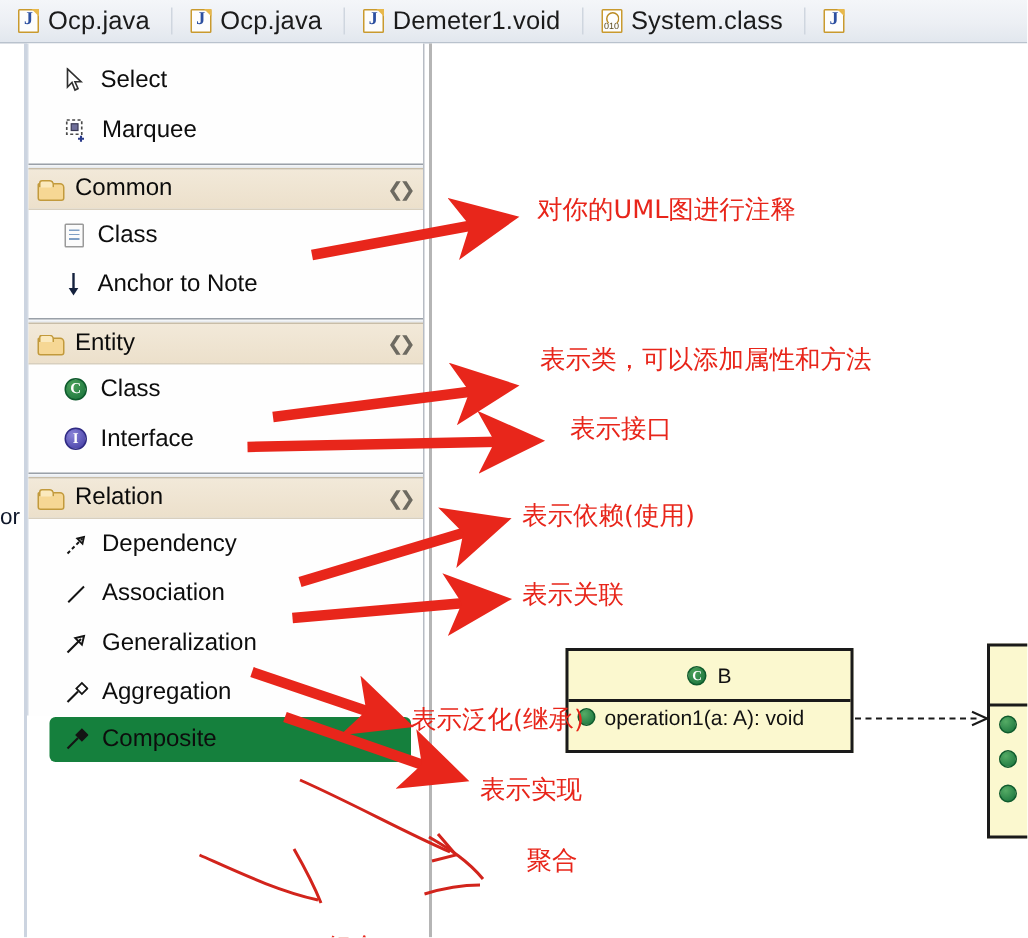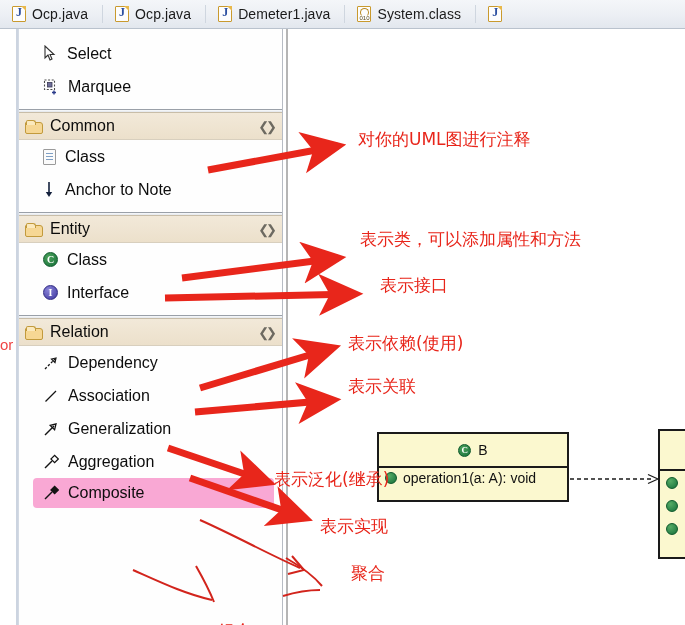--- a/index.html
+++ b/index.html
@@ -20,21 +20,21 @@
   
   #tabbar {
     position: absolute; left: 0; top: 0; width: 685px; height: 29px;
     background: linear-gradient(to bottom, #f4f6f9 0%, #eceff4 55%, #e2e7ee 100%);
     border-bottom: 1px solid #b9c2cd;
     display: flex; align-items: center;
   }
   .tab {
     display: flex; align-items: center; gap: 6px;
     height: 29px; padding: 0 14px 0 12px;
-    font-size: 14px; color: #1b1b1b;
+    font-size: 17px; color: #1b1b1b;
     white-space: nowrap;
   }
   .tab-sep { width: 1px; height: 18px; background: #cfd6df; }
   .tab .tlabel { letter-spacing: .1px; }
 
   
   .ico-java {
     position: relative; width: 14px; height: 16px; flex: 0 0 14px;
     background: #fdfdfd;
     border: 1px solid #c99a2e;
@@ -65,32 +65,32 @@
   .ico-class::after {
     content: ""; position: absolute; left: 2px; top: 1px;
     width: 7px; height: 7px;
     border: 1.5px solid #b98a22; border-radius: 50%;
     border-bottom-color: transparent;
   }
 
   
   #left-frag {
     position: absolute; left: 0px; top: 336px;
-    font-size: 15px; color: #ef4444;
+    font-size: 15px; color: #0f172a;
     font-family: "Liberation Sans", sans-serif;
   }
   #left-gutter-line {
     position: absolute; left: 16px; top: 29px; width: 2px; height: 596px;
     background: #ccd4e0;
   }
 
   
   #palette {
     position: absolute; left: 18px; top: 29px;
-    width: 265px; height: 596px;
+    width: 265px; height: 448px;
     background: #fefefe;
     border-left: 1px solid #d3dae4;
     border-right: 1px solid #b7bcc4;
   }
   #palette-divider {
     position: absolute; left: 286px; top: 29px;
     width: 2px; height: 596px; background: #b5b5b5;
   }
 
   .pal-row {
@@ -120,21 +120,21 @@
   }
   .pal-sep {
     height: 3px;
     border-top: 1px solid #9aa0a8;
     border-bottom: 1px solid #e8ebef;
     background: #f3f5f7;
   }
   .pal-row.selected {
     margin: 0 8px 0 14px;
     padding-left: 10px;
-    background: #f9a8d4;
+    background: #15803d;
     border-radius: 4px;
     height: 30px;
   }
 
   
   .ico-folder {
     position: relative; width: 17px; height: 13px; flex: 0 0 17px;
   }
   .ico-folder::before {
     content: ""; position: absolute; left: 0; top: 2px;
@@ -242,21 +242,21 @@
       <span class="tlabel">Ocp.java</span>
     </div>
     <div class="tab-sep"></div>
     <div class="tab">
       <span class="ico-java"></span>
       <span class="tlabel">Ocp.java</span>
     </div>
     <div class="tab-sep"></div>
     <div class="tab">
       <span class="ico-java"></span>
-      <span class="tlabel">Demeter1.java</span>
+      <span class="tlabel">Demeter1.void</span>
     </div>
     <div class="tab-sep"></div>
     <div class="tab">
       <span class="ico-class"></span>
       <span class="tlabel">System.class</span>
     </div>
     <div class="tab-sep"></div>
     <div class="tab">
       <span class="ico-java"></span>
       <span class="tlabel"></span>
@@ -470,21 +470,21 @@
   </svg>
 
   <div class="anno" style="left:358px; top:128px;">对你的UML图进行注释</div>
 
   <div class="anno" style="left:360px; top:228px;">表示类，可以添加属性和方法</div>
 
   <div class="anno" style="left:380px; top:274px;">表示接口</div>
 
   <div class="anno" style="left:348px; top:332px;">表示依赖(使用)</div>
 
-  <div class="anno" style="left:348px; top:375px;">表示关联</div>
+  <div class="anno" style="left:348px; top:385px;">表示关联</div>
 
   <div class="anno" style="left:274px; top:468px;">表示泛化(继承)</div>
 
   <div class="anno" style="left:320px; top:515px;">表示实现</div>
 
   <div class="anno" style="left:351px; top:562px;">聚合</div>
 
   <div class="anno" style="left:218px; top:620px;">组合</div>
 
 </div>

